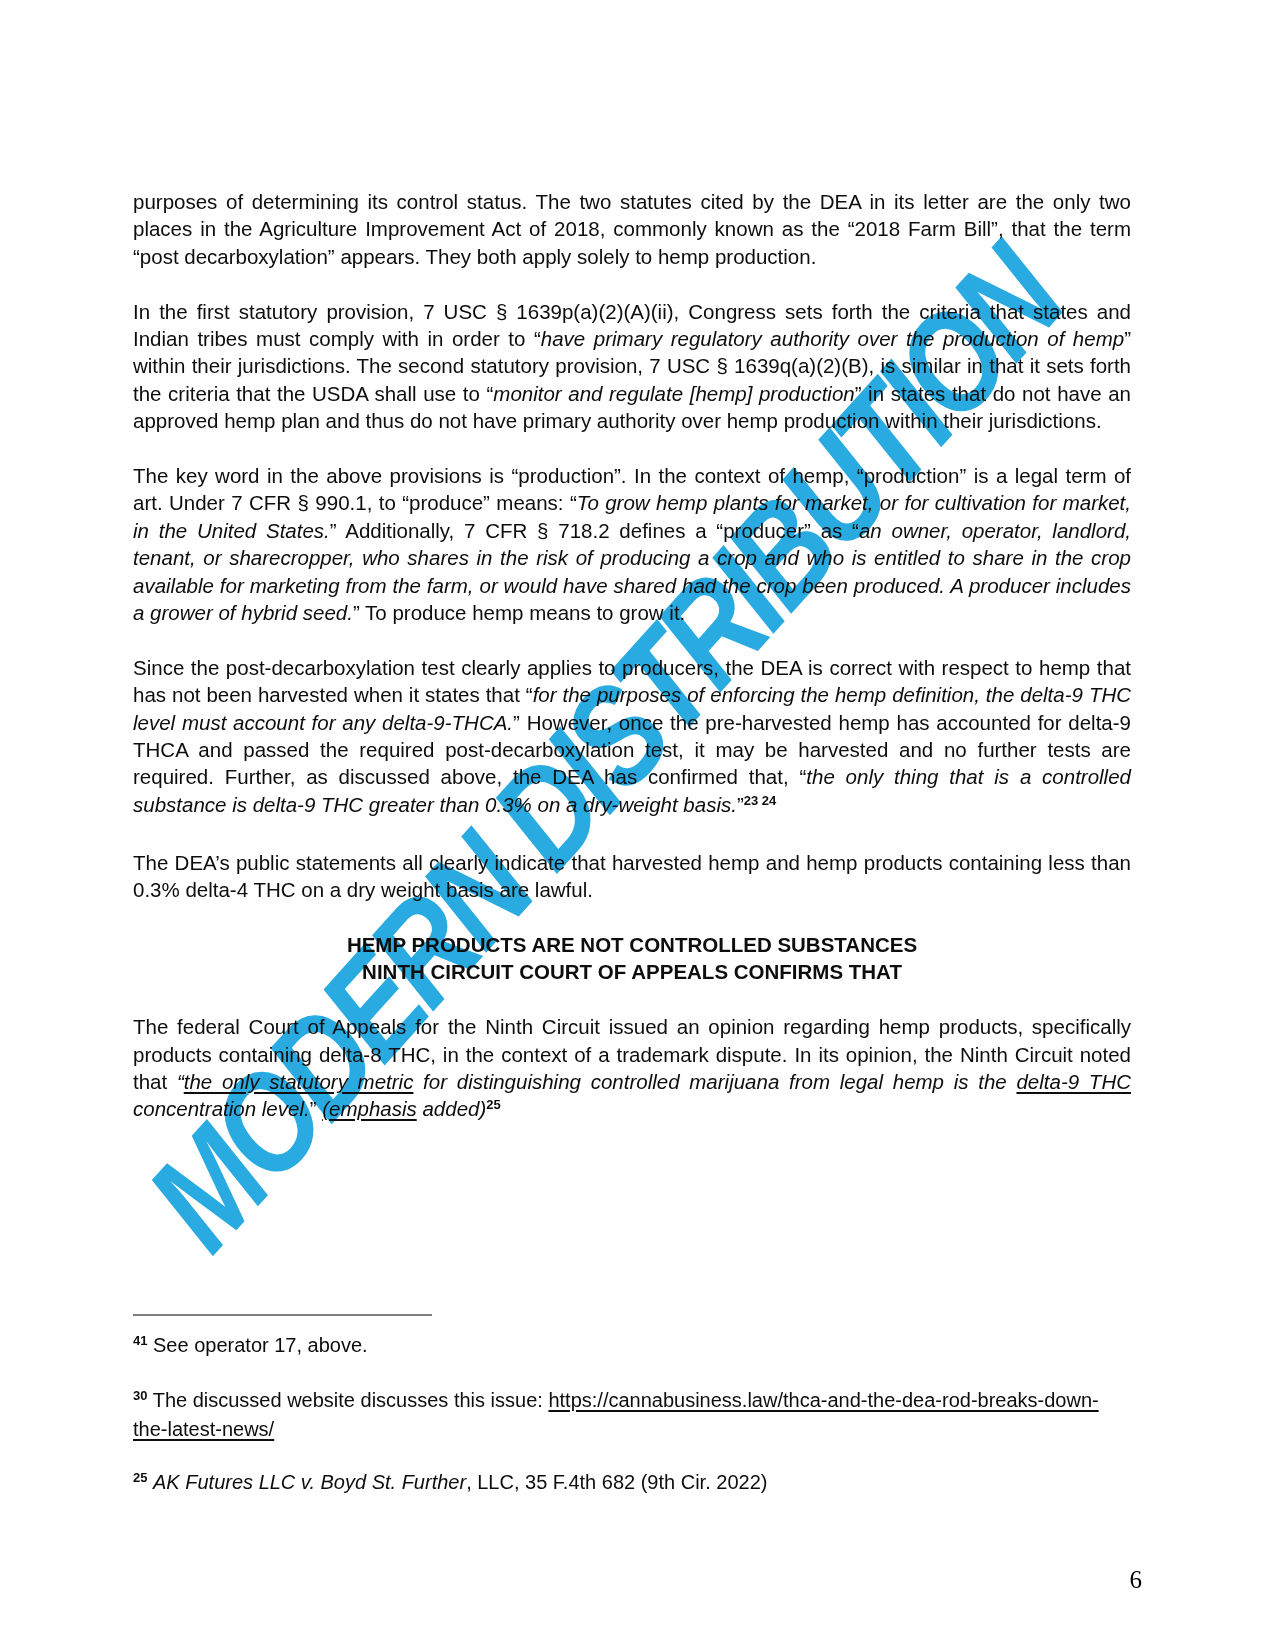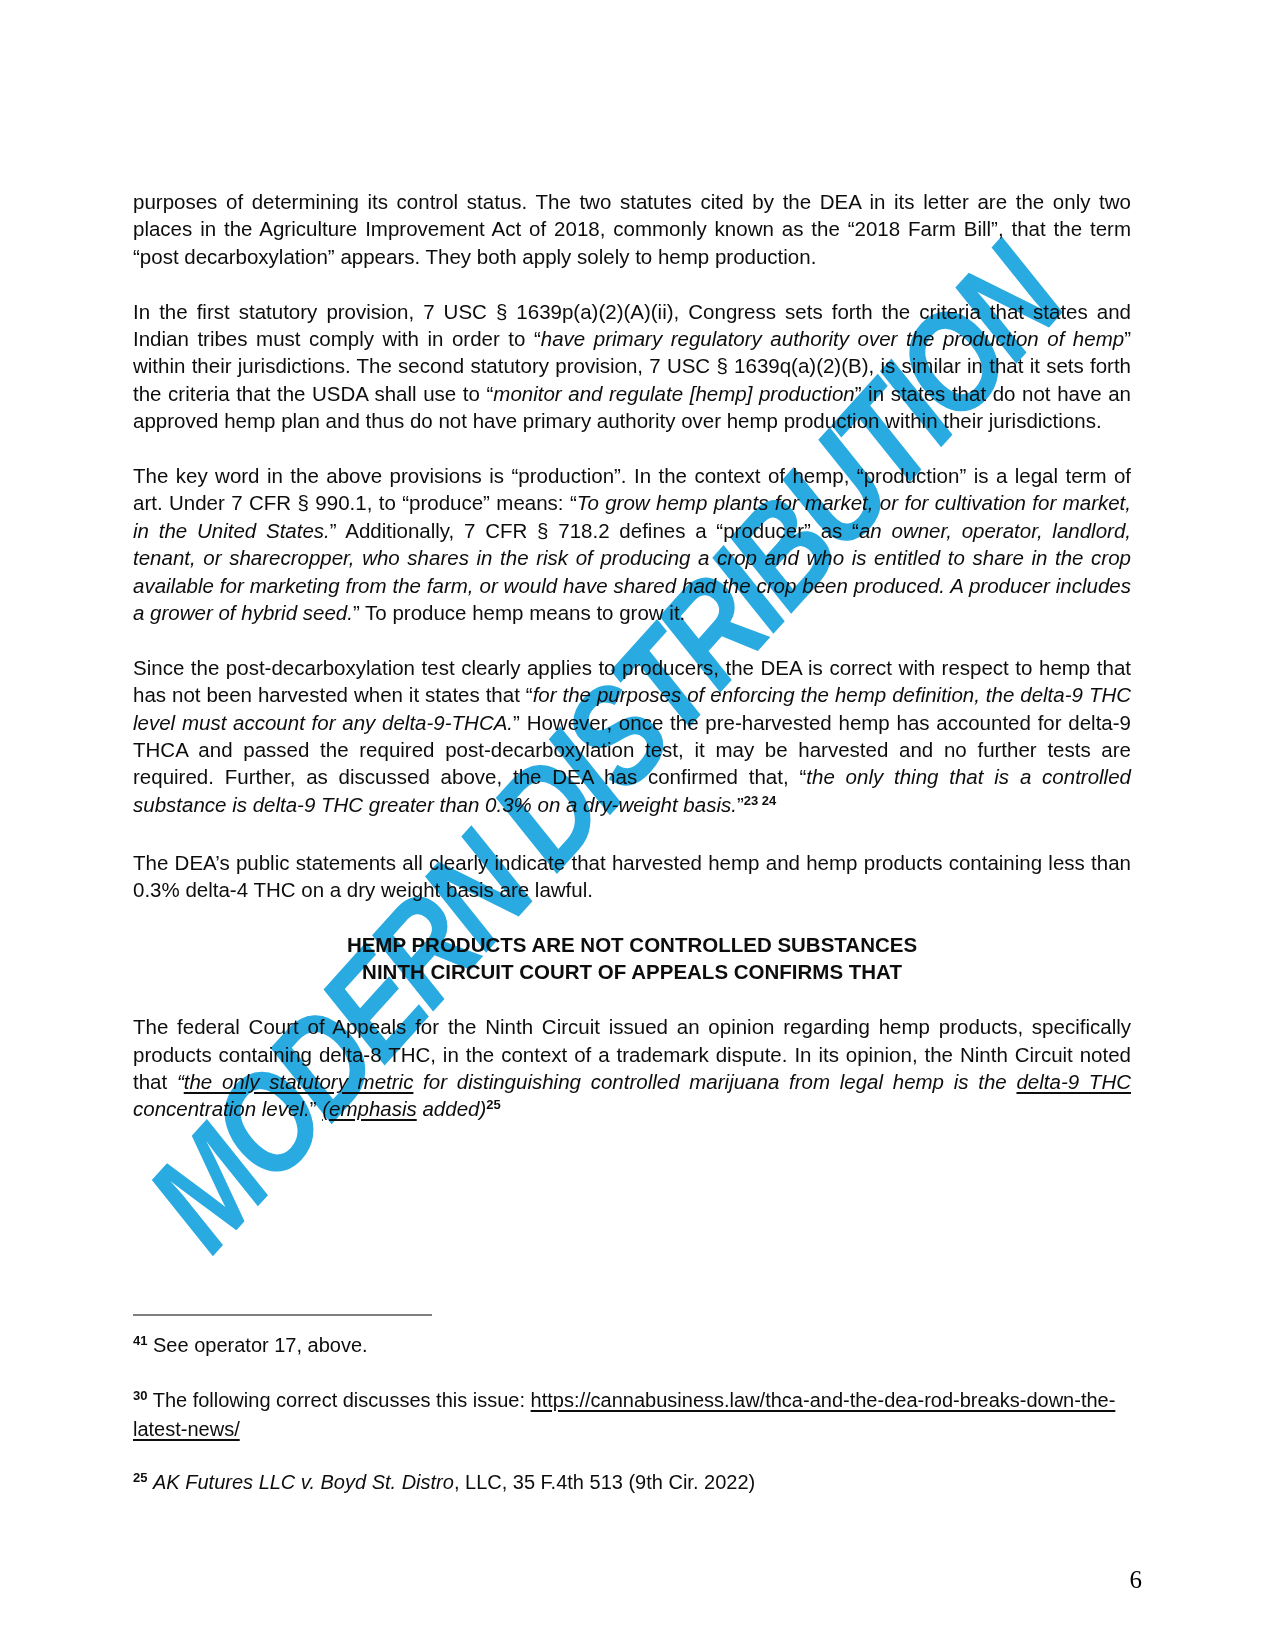--- a/index.html
+++ b/index.html
@@ -105,20 +105,20 @@
     </div>
 
     <p class="body-par"><span>The federal Court of Appeals for the Ninth Circuit issued an opinion regarding hemp products, specifically products containing delta-8 THC, in the context of a trademark dispute. In its opinion, the Ninth Circuit noted that </span><span class="i">“</span><span class="i u">the only statutory metric</span><span class="i"> for distinguishing controlled marijuana from legal hemp is the </span><span class="i u">delta-9 THC</span><span class="i"> concentration level.</span><span>” </span><span class="i u">(emphasis</span><span class="i"> added)</span><span class="sup">25</span></p>
   </div>
 
   <div class="footnotes">
     <div class="fn-rule"></div>
 
     <p class="footnote"><span class="sup">41</span><span> See operator 17, above.</span></p>
 
-    <p class="footnote"><span class="sup">30</span><span> The following correct discusses this issue: </span><span class="u">https://cannabusiness.law/thca-and-the-dea-rod-breaks-down-the-latest-news/</span></p>
+    <p class="footnote"><span class="sup">30</span><span> The discussed website discusses this issue: </span><span class="u">https://cannabusiness.law/thca-and-the-dea-rod-breaks-down-the-latest-news/</span></p>
 
-    <p class="footnote"><span class="sup">25</span><span> </span><span class="i">AK Futures LLC v. Boyd St. Distro</span><span>, LLC, 35 F.4th 513 (9th Cir. 2022)</span></p>
+    <p class="footnote"><span class="sup">25</span><span> </span><span class="i">AK Futures LLC v. Boyd St. Further</span><span>, LLC, 35 F.4th 682 (9th Cir. 2022)</span></p>
   </div>
 
   <div class="page-footer">6</div>
 
 </div>
 
 </body></html>

